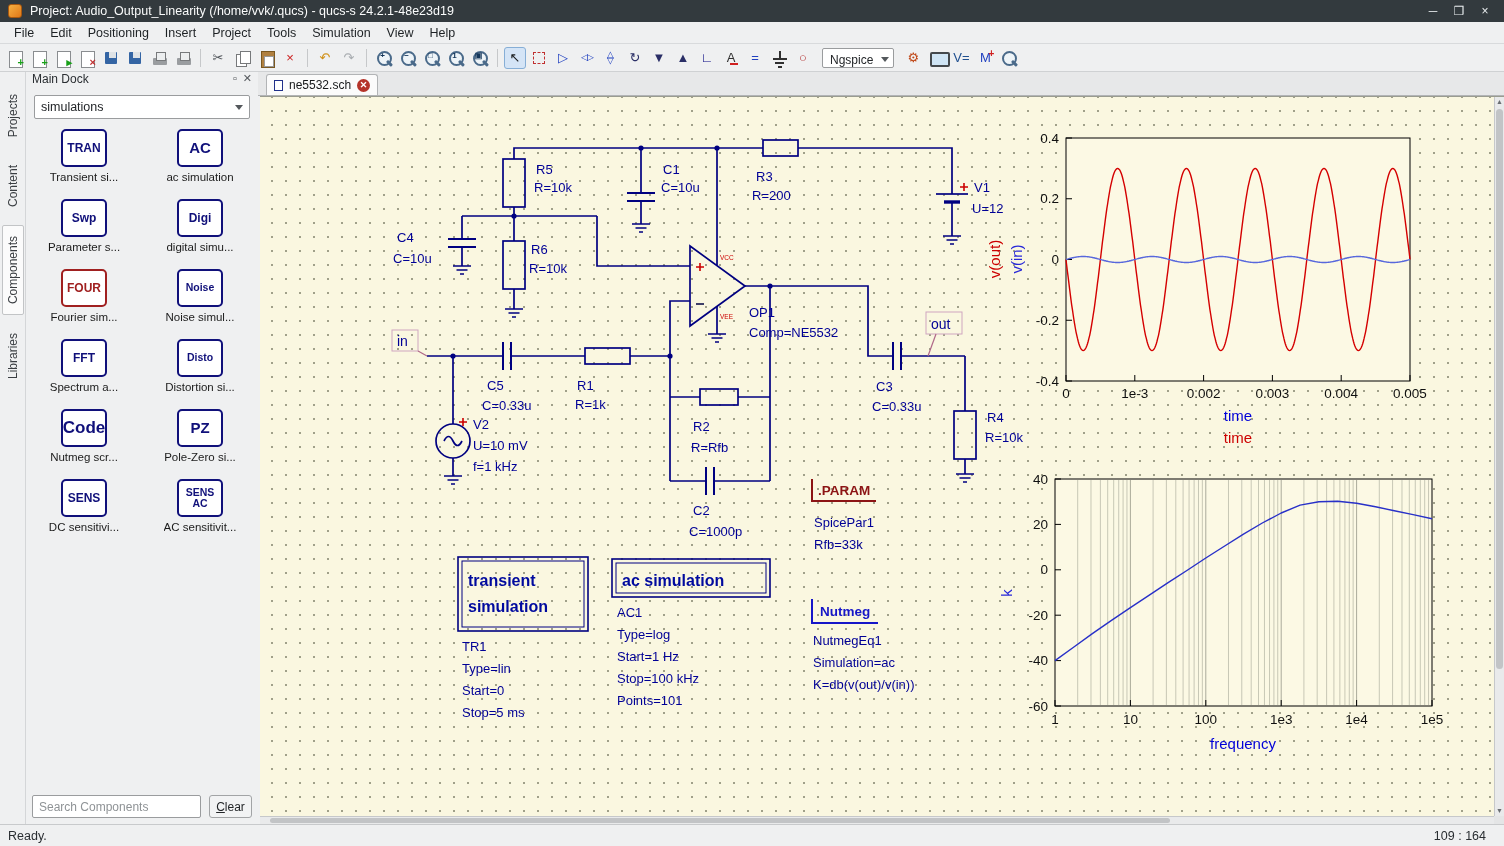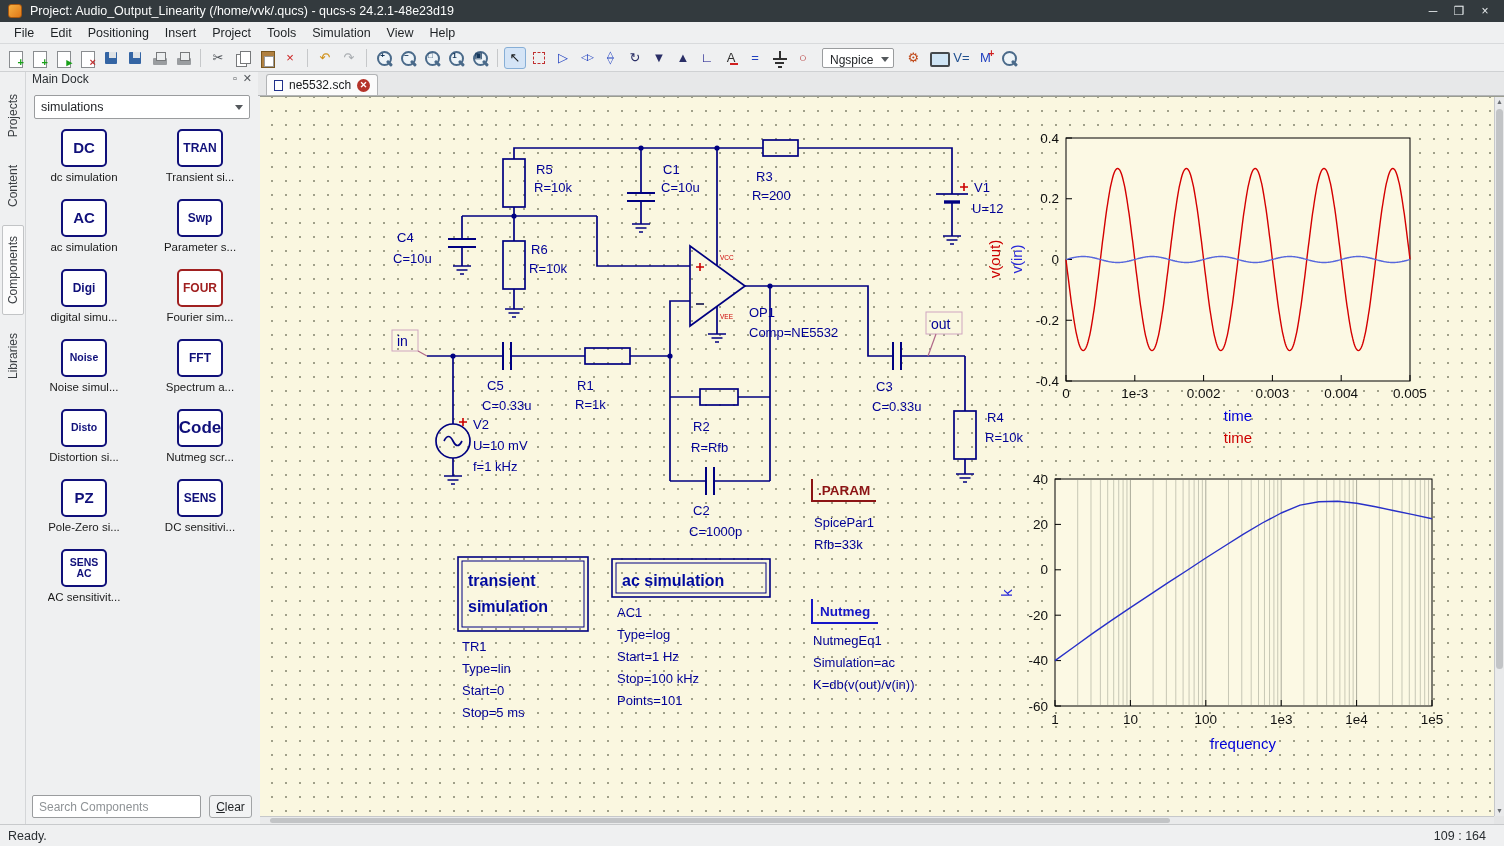--- a/index.html
+++ b/index.html
@@ -293,24 +293,20 @@
       <span class="dh-icons">
         <span>▫</span>
         <span>✕</span>
       </span>
     </div>
     <div class="dock-combo">
       <span>simulations</span>
       <span class="arrow"></span>
     </div>
     <div class="comp-grid">
-        <div class="comp-item">
-          <div class="comp-icon" style="font-size: 15px;">DC</div>
-          <div class="comp-label">dc simulation</div>
-        </div>
         <div class="comp-item">
           <div class="comp-icon" style="font-size: 12px;">TRAN</div>
           <div class="comp-label">Transient si...</div>
         </div>
         <div class="comp-item">
           <div class="comp-icon" style="font-size: 15px;">AC</div>
           <div class="comp-label">ac simulation</div>
         </div>
         <div class="comp-item">
           <div class="comp-icon" style="font-size: 12px;">Swp</div>

